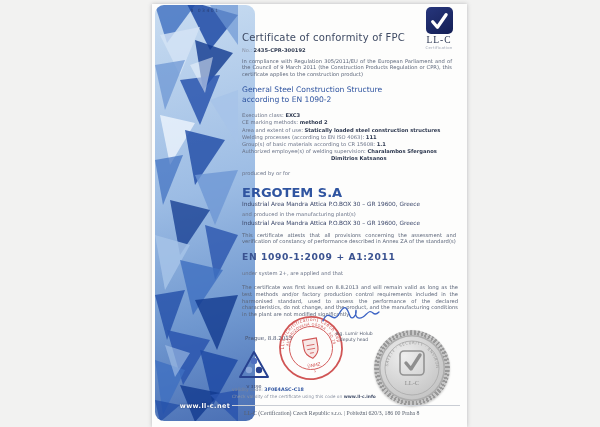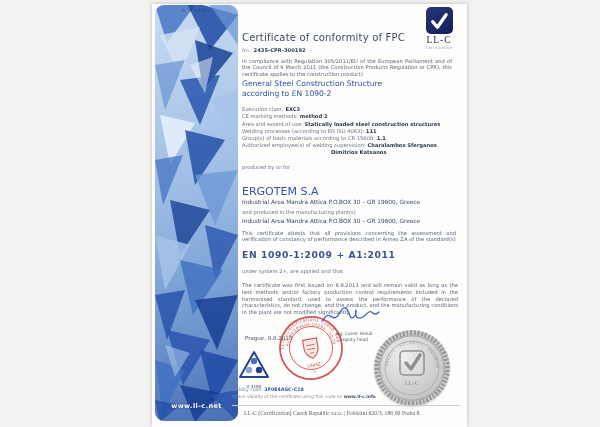--- a/index.html
+++ b/index.html
@@ -1,45 +1,45 @@
 <!DOCTYPE html>
 <html><head>
 <meta charset="utf-8">
 <style>
   html,body{margin:0;padding:0;}
   body{width:600px;height:427px;background:#f2f2f1;font-family:"DejaVu Sans","Liberation Sans",sans-serif;}
   .stage{position:relative;width:600px;height:427px;overflow:hidden;background:#f2f2f1;}
   .abs{position:absolute;}
   .page{position:absolute;left:152px;top:4px;width:315px;height:423px;background:#fdfdfc;box-shadow:0 0 4px rgba(80,80,90,.35);}
   
-  .band{position:absolute;left:3px;top:1px;width:83px;height:416px;border-radius:9px;overflow:hidden;background:linear-gradient(165deg,#c8dcf1 0%,#9cbce4 45%,#6f97cf 75%,#4a6fb4 100%);}
+  .band{position:absolute;left:3px;top:1px;width:100px;height:416px;border-radius:9px;overflow:hidden;background:linear-gradient(165deg,#c8dcf1 0%,#9cbce4 45%,#6f97cf 75%,#4a6fb4 100%);}
   .band svg{display:block;}
   .band-serial{position:absolute;top:3px;left:0;width:100%;text-align:center;font-size:4.5px;letter-spacing:1.5px;color:rgba(30,35,70,.55);}
   .band-url{position:absolute;bottom:11px;left:0;width:100%;text-align:center;font-size:6.5px;font-weight:bold;color:#fff;letter-spacing:.4px;text-shadow:0 0 2px rgba(20,40,90,.8);}
   
   .llc-logo{position:absolute;left:271px;top:3px;width:32px;text-align:center;}
   .llc-box{width:27px;height:27px;margin:0 auto;background:linear-gradient(150deg,#27367c,#141f55);border-radius:5px;display:flex;align-items:center;justify-content:center;}
   .llc-name{font-family:"Liberation Serif","DejaVu Serif",serif;font-size:9.5px;color:#2a3550;letter-spacing:1px;margin-top:1px;}
   .llc-sub{font-size:3.8px;color:#9aa2b2;letter-spacing:.3px;}
   
   .content{position:absolute;left:90px;top:0;width:219px;color:#4b5670;}
   .title{margin-top:28px;font-size:10px;color:#3e4a63;letter-spacing:.2px;}
   .cert-no{margin-top:4px;font-size:5px;color:#8a92a4;}
   .cert-no b{font-size:5.2px;color:#2e3950;}
   .tiny{font-size:5.2px;line-height:6.4px;color:#5b6579;text-align:justify;}
   .compliance{margin-top:5px;width:210px;}
-  .product{margin-top:2px;font-size:7.6px;line-height:10px;color:#2f54a0;}
+  .product{margin-top:8px;font-size:7.6px;line-height:10px;color:#2f54a0;}
   .details{margin-top:7px;}
   .drow{font-size:5.2px;line-height:7.2px;color:#6a7388;white-space:nowrap;}
   .drow b{color:#2e3950;}
   .drow .blur{filter:blur(.5px);}
   .name2{padding-left:89px;}
   .micro{font-size:5.2px;color:#6a7388;}
   .produced{margin-top:7px;}
-  .company{margin-top:15px;font-size:11px;font-weight:normal;color:#2f54a0;}
+  .company{margin-top:9px;font-size:13px;font-weight:bold;color:#2f54a0;}
   .addr{margin-top:1.5px;font-size:5.8px;color:#3c486b;}
   .plant{margin-top:3.5px;}
   .addr2{margin-top:3px;}
   .attest{margin-top:6px;width:214px;}
   .standard{margin-top:7px;font-size:9.2px;font-weight:600;letter-spacing:.6px;color:#3a5290;}
   .system{margin-top:8px;}
   .statement{margin-top:3px;font-size:8px;line-height:10px;color:#3c5184;text-align:justify;width:218px;}
   .fineprint{margin-top:8px;width:216px;line-height:6.6px;}
   
   .place-date{left:93px;top:331px;font-size:5.5px;color:#4b5670;}

